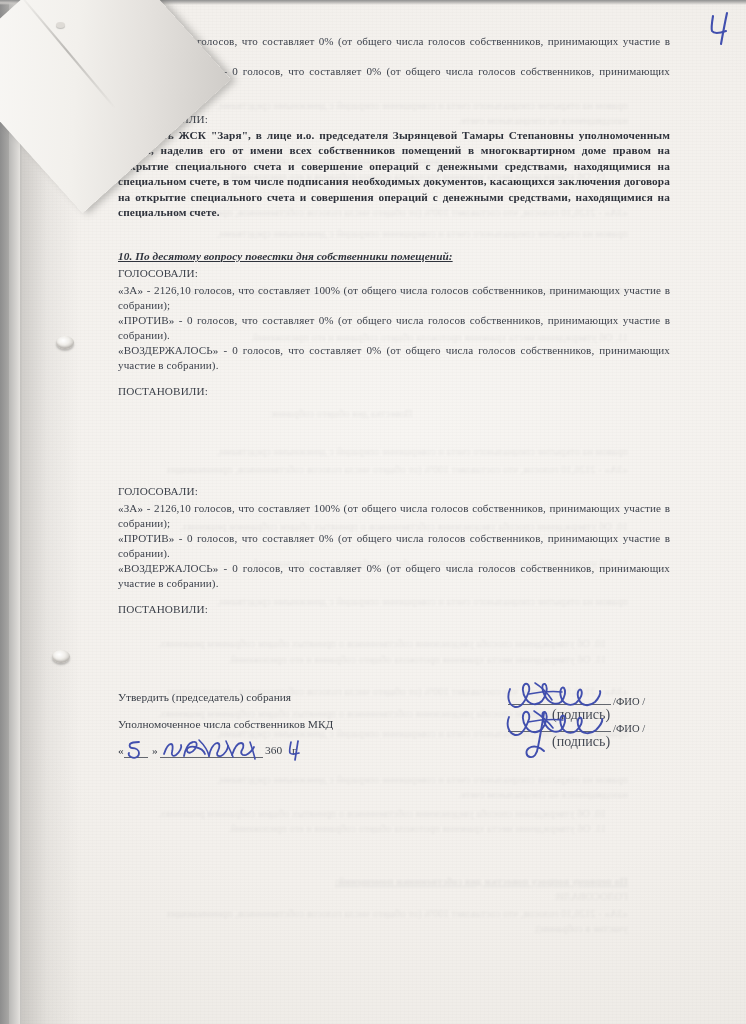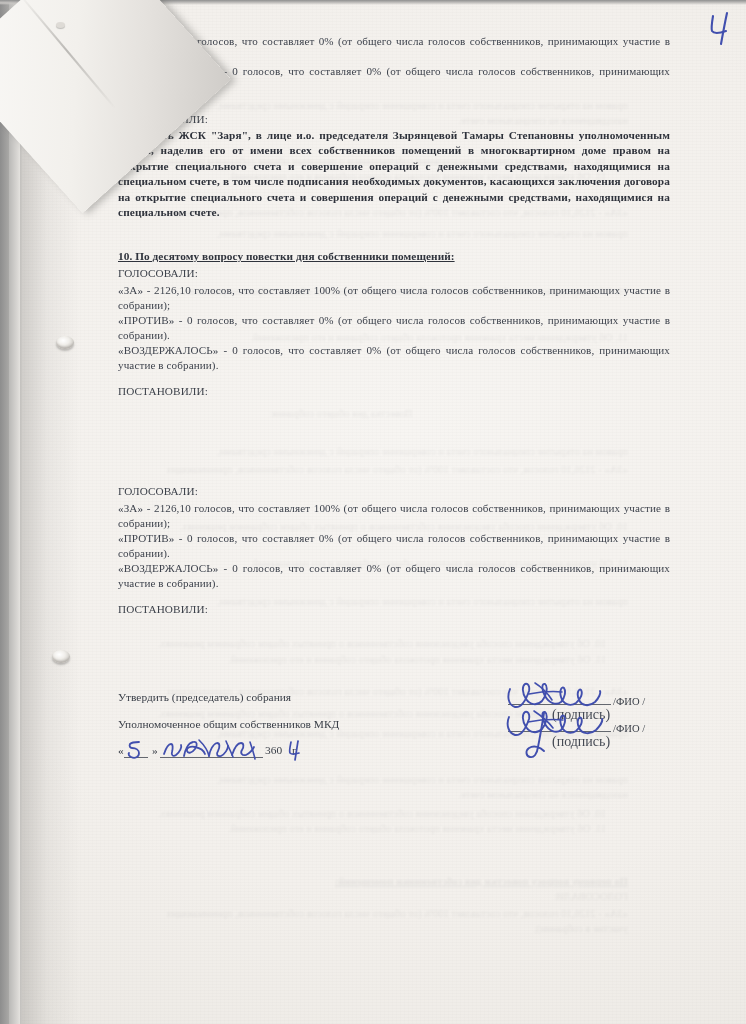--- a/index.html
+++ b/index.html
@@ -187,21 +187,21 @@
   <div id="text">
 
     <div class="blk just body-reg" style="left:118px;top:34px;width:552px;">«ПРОТИВ» - 0  голосов, что составляет 0% (от общего числа голосов собственников, принимающих участие в собрании).</div>
 
     <div class="blk just body-reg" style="left:118px;top:64px;width:552px;">«ВОЗДЕРЖАЛОСЬ» - 0 голосов, что составляет 0% (от общего числа голосов собственников, принимающих участие в собрании).</div>
 
     <div class="blk hdr" style="left:118px;top:112px;width:400px;">ПОСТАНОВИЛИ:</div>
 
     <div class="blk just body-bold" style="left:118px;top:128px;width:552px;">Утвердить ЖСК "Заря", в лице и.о. председателя Зырянцевой Тамары Степановны уполномоченным лицом, наделив его от имени всех собственников помещений в многоквартирном доме правом на открытие специального счета и совершение операций с денежными средствами, находящимися на специальном счете, в том числе подписания необходимых документов, касающихся заключения договора на открытие специального счета и совершения операций с денежными средствами, находящимися на специальном счете.</div>
 
-    <div class="blk q-head" style="left:118px;top:250px;width:560px;">10. По десятому  вопросу повестки дня собственники помещений:</div>
+    <div class="blk q-head" style="left:118px;top:250px;width:560px;font-style:italic;">10. По десятому  вопросу повестки дня собственники помещений:</div>
 
     <div class="blk hdr" style="left:118px;top:266px;width:400px;">ГОЛОСОВАЛИ:</div>
 
     <div class="blk just body-reg" style="left:118px;top:283px;width:552px;">«ЗА» - 2126,10 голосов, что составляет 100% (от общего числа голосов собственников, принимающих участие в собрании);</div>
 
     <div class="blk just body-reg" style="left:118px;top:313px;width:552px;">«ПРОТИВ» - 0  голосов, что составляет 0% (от общего числа голосов собственников, принимающих участие в собрании).</div>
 
     <div class="blk just body-reg" style="left:118px;top:343px;width:552px;">«ВОЗДЕРЖАЛОСЬ» - 0 голосов, что составляет 0% (от общего числа голосов собственников, принимающих участие в собрании).</div>
 
     <div class="blk hdr" style="left:118px;top:384px;width:400px;">ПОСТАНОВИЛИ:</div>
@@ -214,21 +214,21 @@
 
     <div class="blk just body-reg" style="left:118px;top:531px;width:552px;">«ПРОТИВ» - 0  голосов, что составляет 0% (от общего числа голосов собственников, принимающих участие в собрании).</div>
 
     <div class="blk just body-reg" style="left:118px;top:561px;width:552px;">«ВОЗДЕРЖАЛОСЬ» - 0 голосов, что составляет 0% (от общего числа голосов собственников, принимающих участие в собрании).</div>
 
     <div class="blk hdr" style="left:118px;top:602px;width:400px;">ПОСТАНОВИЛИ:</div>
 
 
     <div class="blk sig-label" style="left:118px;top:691px;width:330px;">Утвердить (председатель) собрания</div>
 
-    <div class="blk sig-label" style="left:118px;top:718px;width:330px;">Уполномоченное общим собственников МКД</div>
+    <div class="blk sig-label" style="left:118px;top:718px;width:330px;">Уполномоченное числа собственников МКД</div>
 
     <div class="rule" style="left:508px;top:704px;width:103px;"></div>
     <div class="rule" style="left:508px;top:731px;width:103px;"></div>
 
     <div class="blk fio" style="left:613px;top:696px;">/ФИО /</div>
     <div class="blk podpis" style="left:552px;top:707px;">(подпись)</div>
 
     <div class="blk fio" style="left:613px;top:723px;">/ФИО /</div>
     <div class="blk podpis" style="left:552px;top:734px;">(подпись)</div>
 

